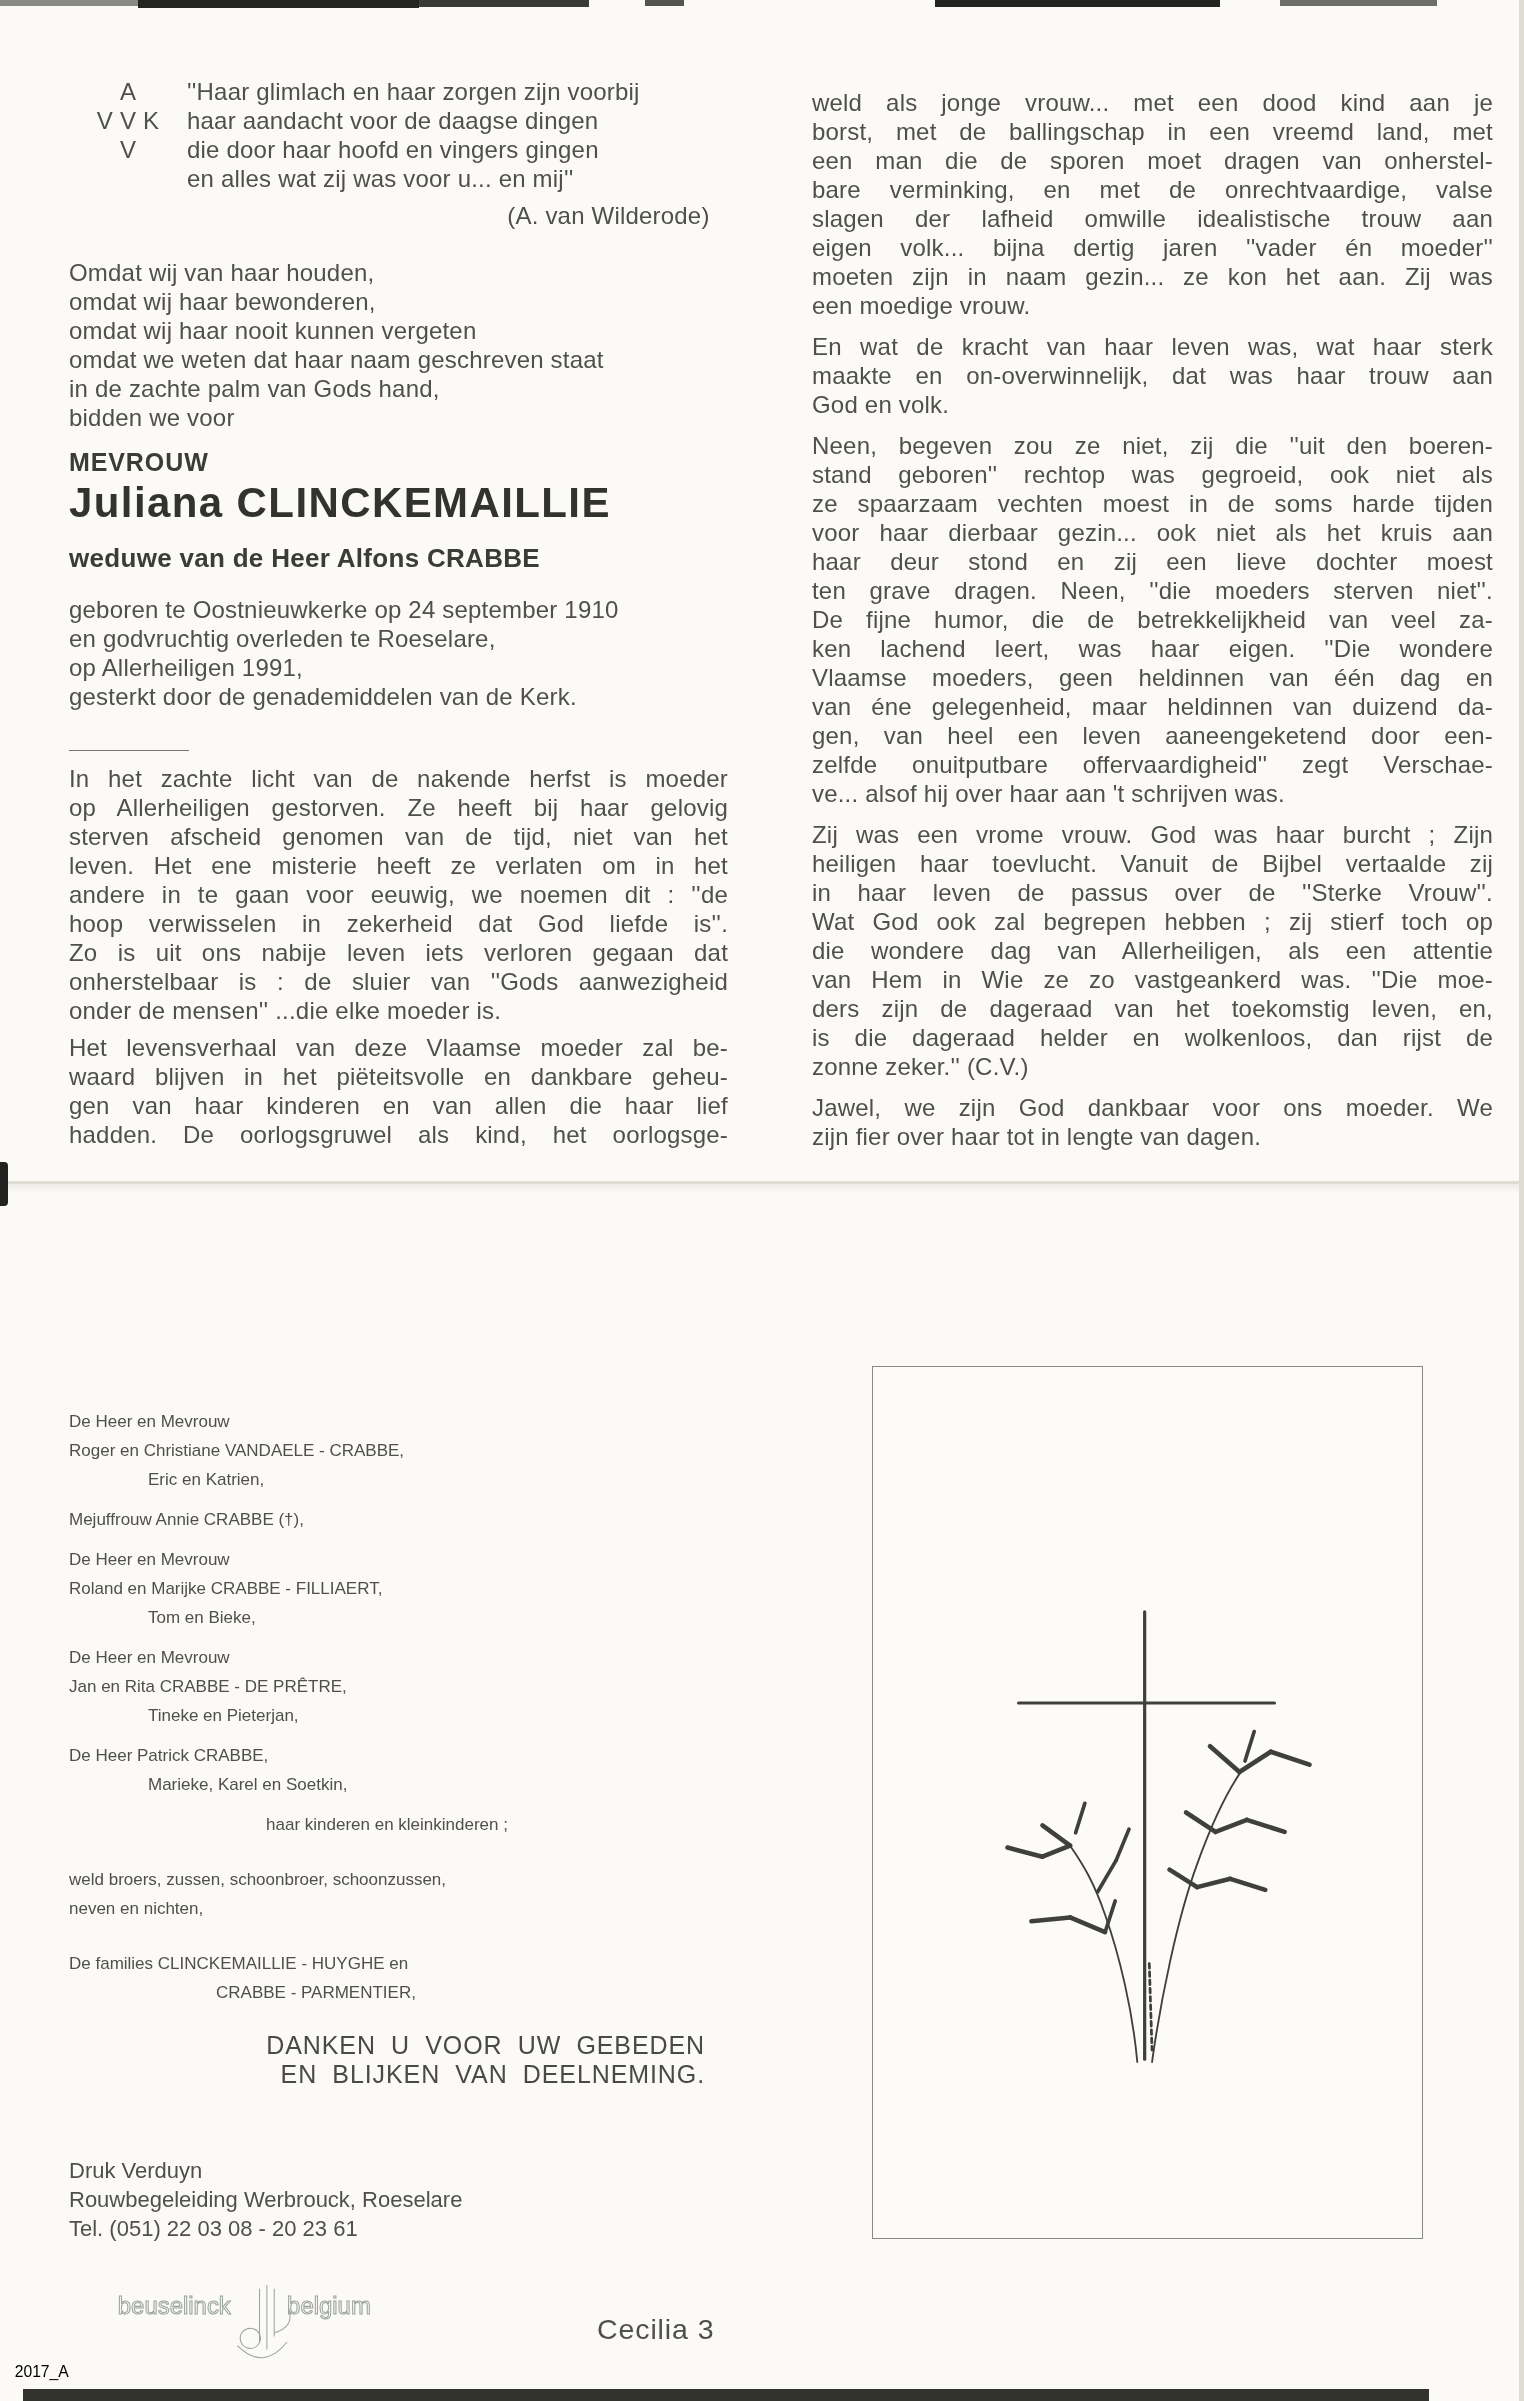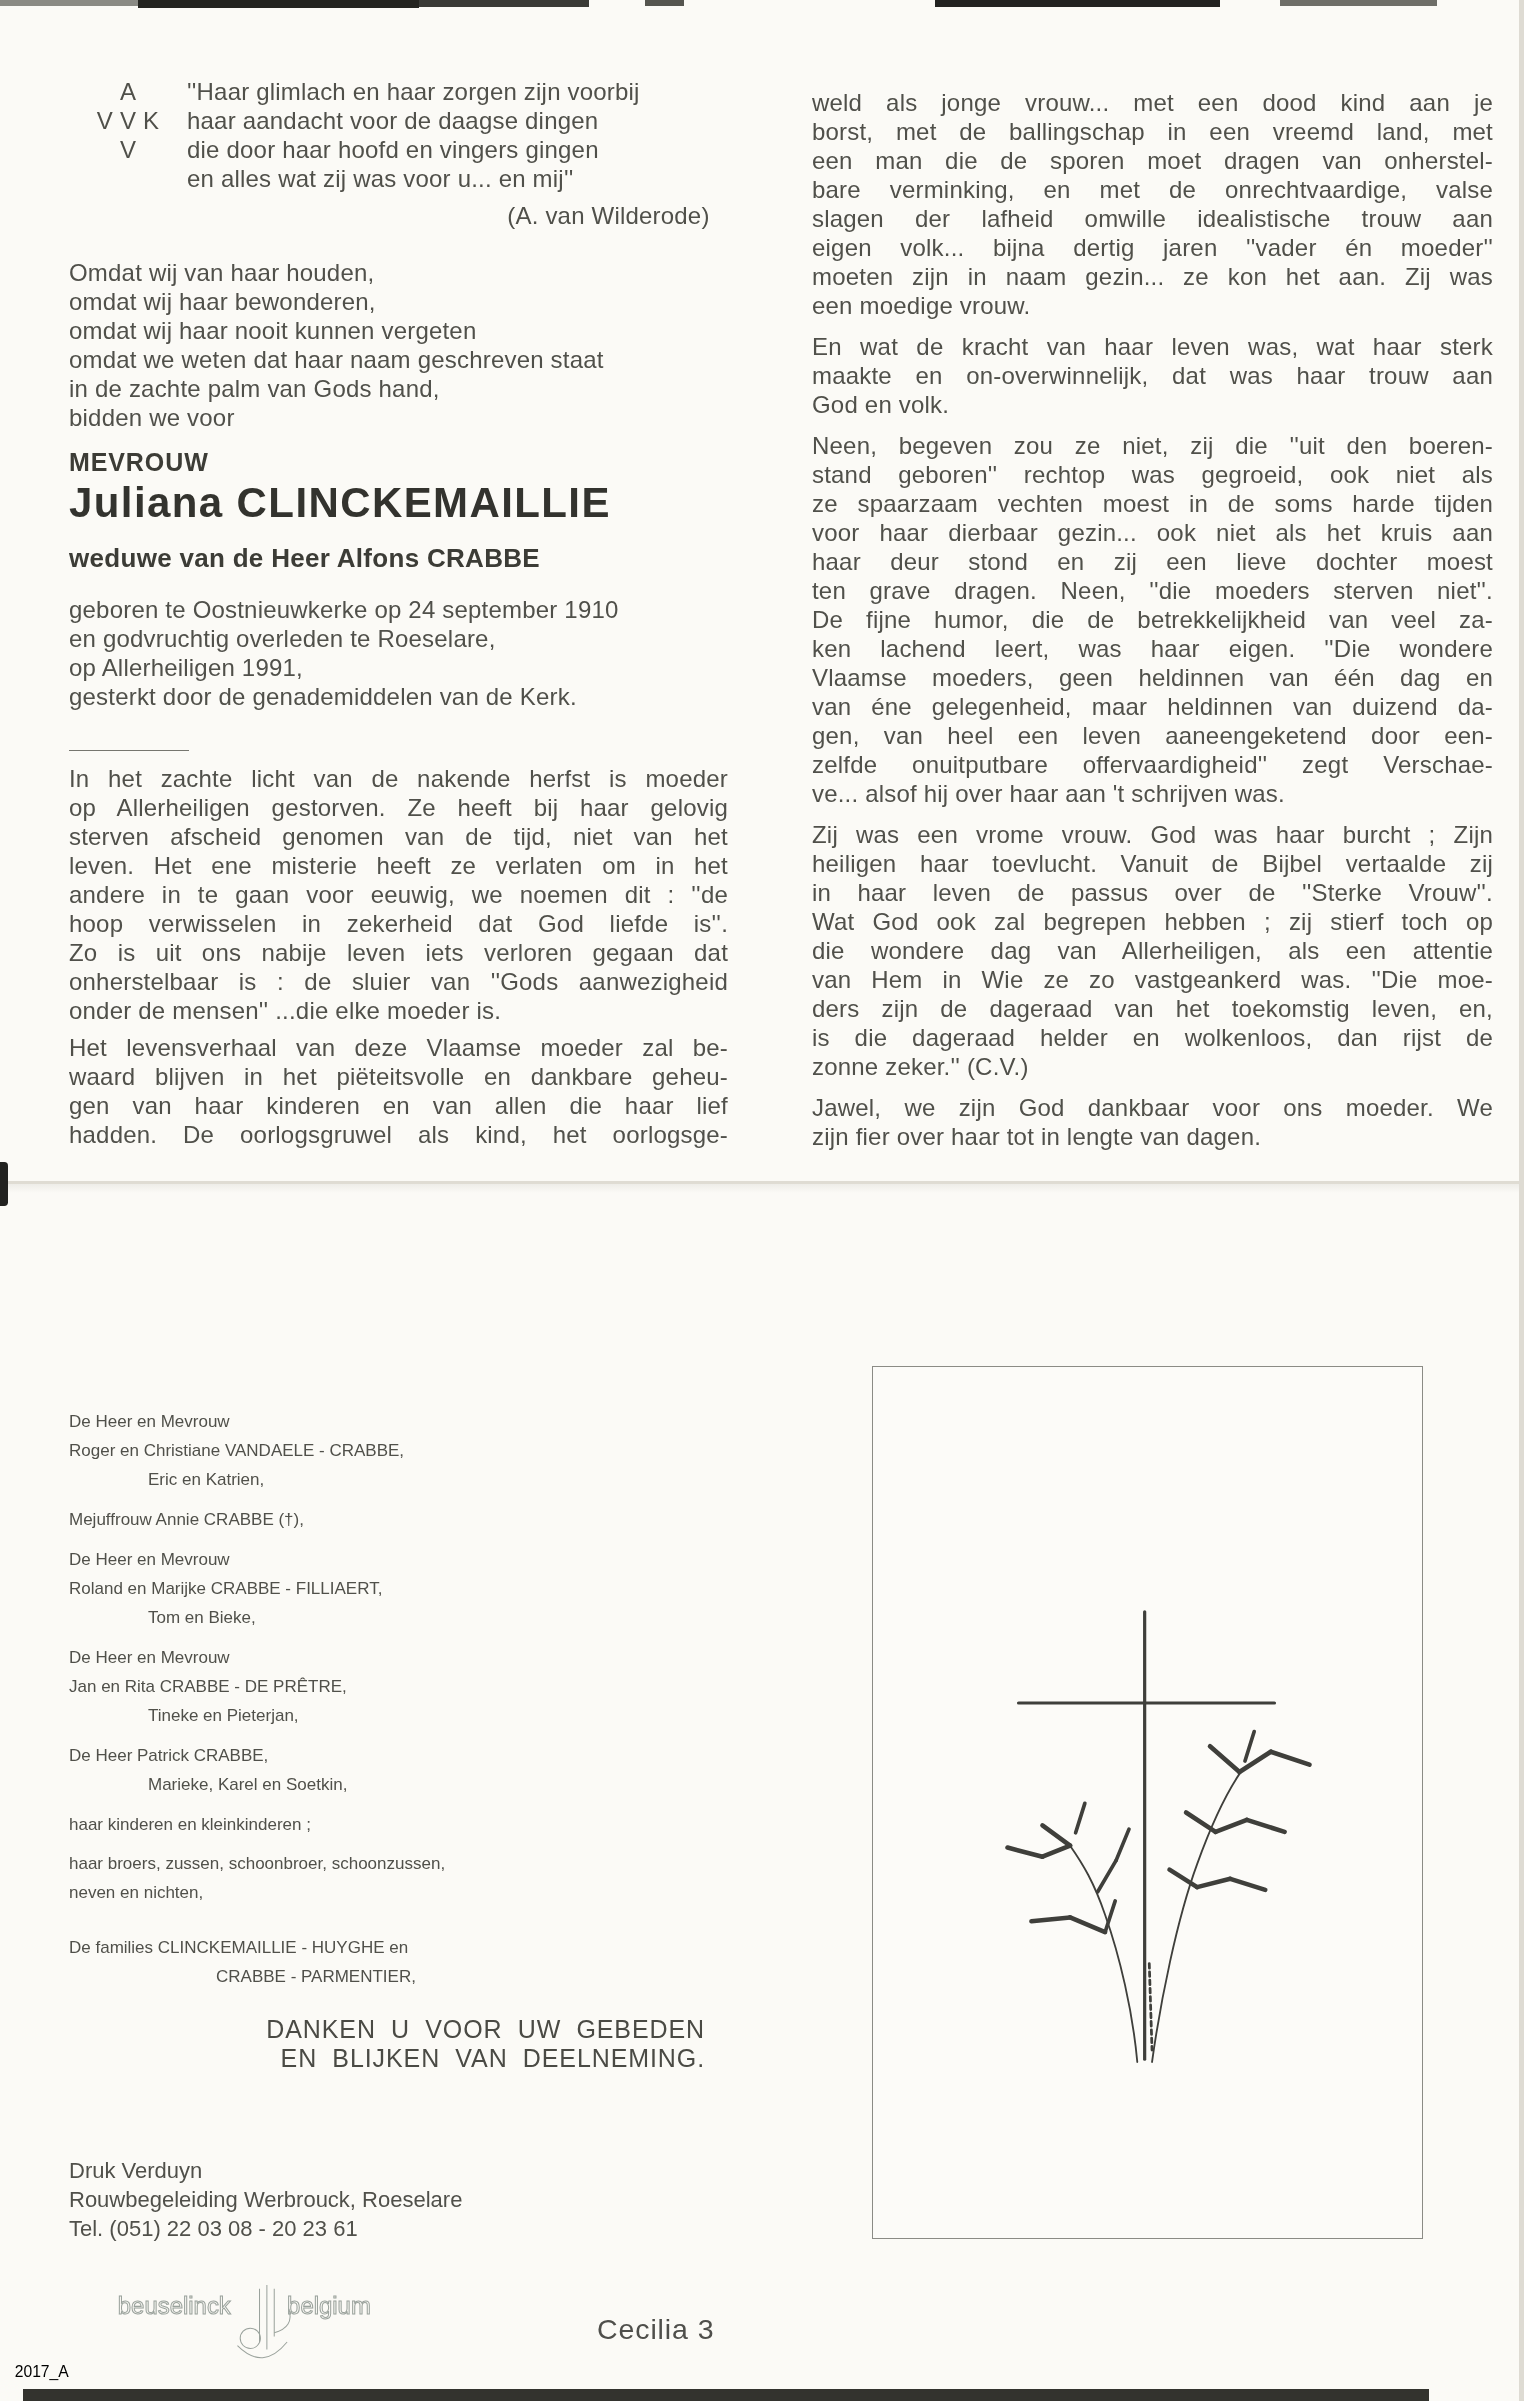--- a/index.html
+++ b/index.html
@@ -34,21 +34,21 @@
   .name { font-size: 42px; font-weight: 700; color: #33332e; letter-spacing: 1.4px; line-height: 48px; }
   .relation { font-size: 26px; font-weight: 700; color: #3c3c36; letter-spacing: 0.3px; }
 
   .rule { border-top: 1.8px solid #76766f; width: 120px; }
 
   
   .fam-group { margin-bottom: 11px; }
   .fam-line { font-size: 17px; line-height: 29px; }
   .indent1 { padding-left: 79px; }
   .indent2 { padding-left: 147px; }
-  .closing-line { text-align: left; padding-right: 23px; margin-bottom: 10px; }
+  .closing-line { text-align: center; padding-right: 23px; margin-bottom: 26px; }
   .gap-b28 { margin-bottom: 26px; }
   .gap-b26 { margin-bottom: 24px; }
   .thanks-line { text-align: right; padding-right: 23px; font-size: 25px; line-height: 29px; letter-spacing: 0.9px; word-spacing: 7.4px; color: #4a4a44; }
 
   .printer-line { font-size: 22px; line-height: 29px; }
 
   
   .art-frame {
     left: 872px; top: 1366px; width: 551px; height: 873px;
     border: 1.8px solid #8b8b85; box-sizing: border-box;
@@ -203,21 +203,21 @@
       <div class="fam-line">De Heer en Mevrouw</div>
       <div class="fam-line">Jan en Rita CRABBE - DE PRÊTRE,</div>
       <div class="fam-line indent1">Tineke en Pieterjan,</div>
     </div>
     <div class="fam-group">
       <div class="fam-line">De Heer Patrick CRABBE,</div>
       <div class="fam-line indent1">Marieke, Karel en Soetkin,</div>
     </div>
     <div class="fam-line closing-line">haar kinderen en kleinkinderen ;</div>
     <div class="fam-group gap-b28">
-      <div class="fam-line">haar broers, zussen, schoonbroer, schoonzussen,</div>
+      <div class="fam-line">weld broers, zussen, schoonbroer, schoonzussen,</div>
       <div class="fam-line">neven en nichten,</div>
     </div>
     <div class="fam-group gap-b26">
       <div class="fam-line">De families CLINCKEMAILLIE - HUYGHE en</div>
       <div class="fam-line indent2">CRABBE - PARMENTIER,</div>
     </div>
     <div class="thanks-line">DANKEN U VOOR UW GEBEDEN</div>
     <div class="thanks-line">EN BLIJKEN VAN DEELNEMING.</div>
   </div>
 

